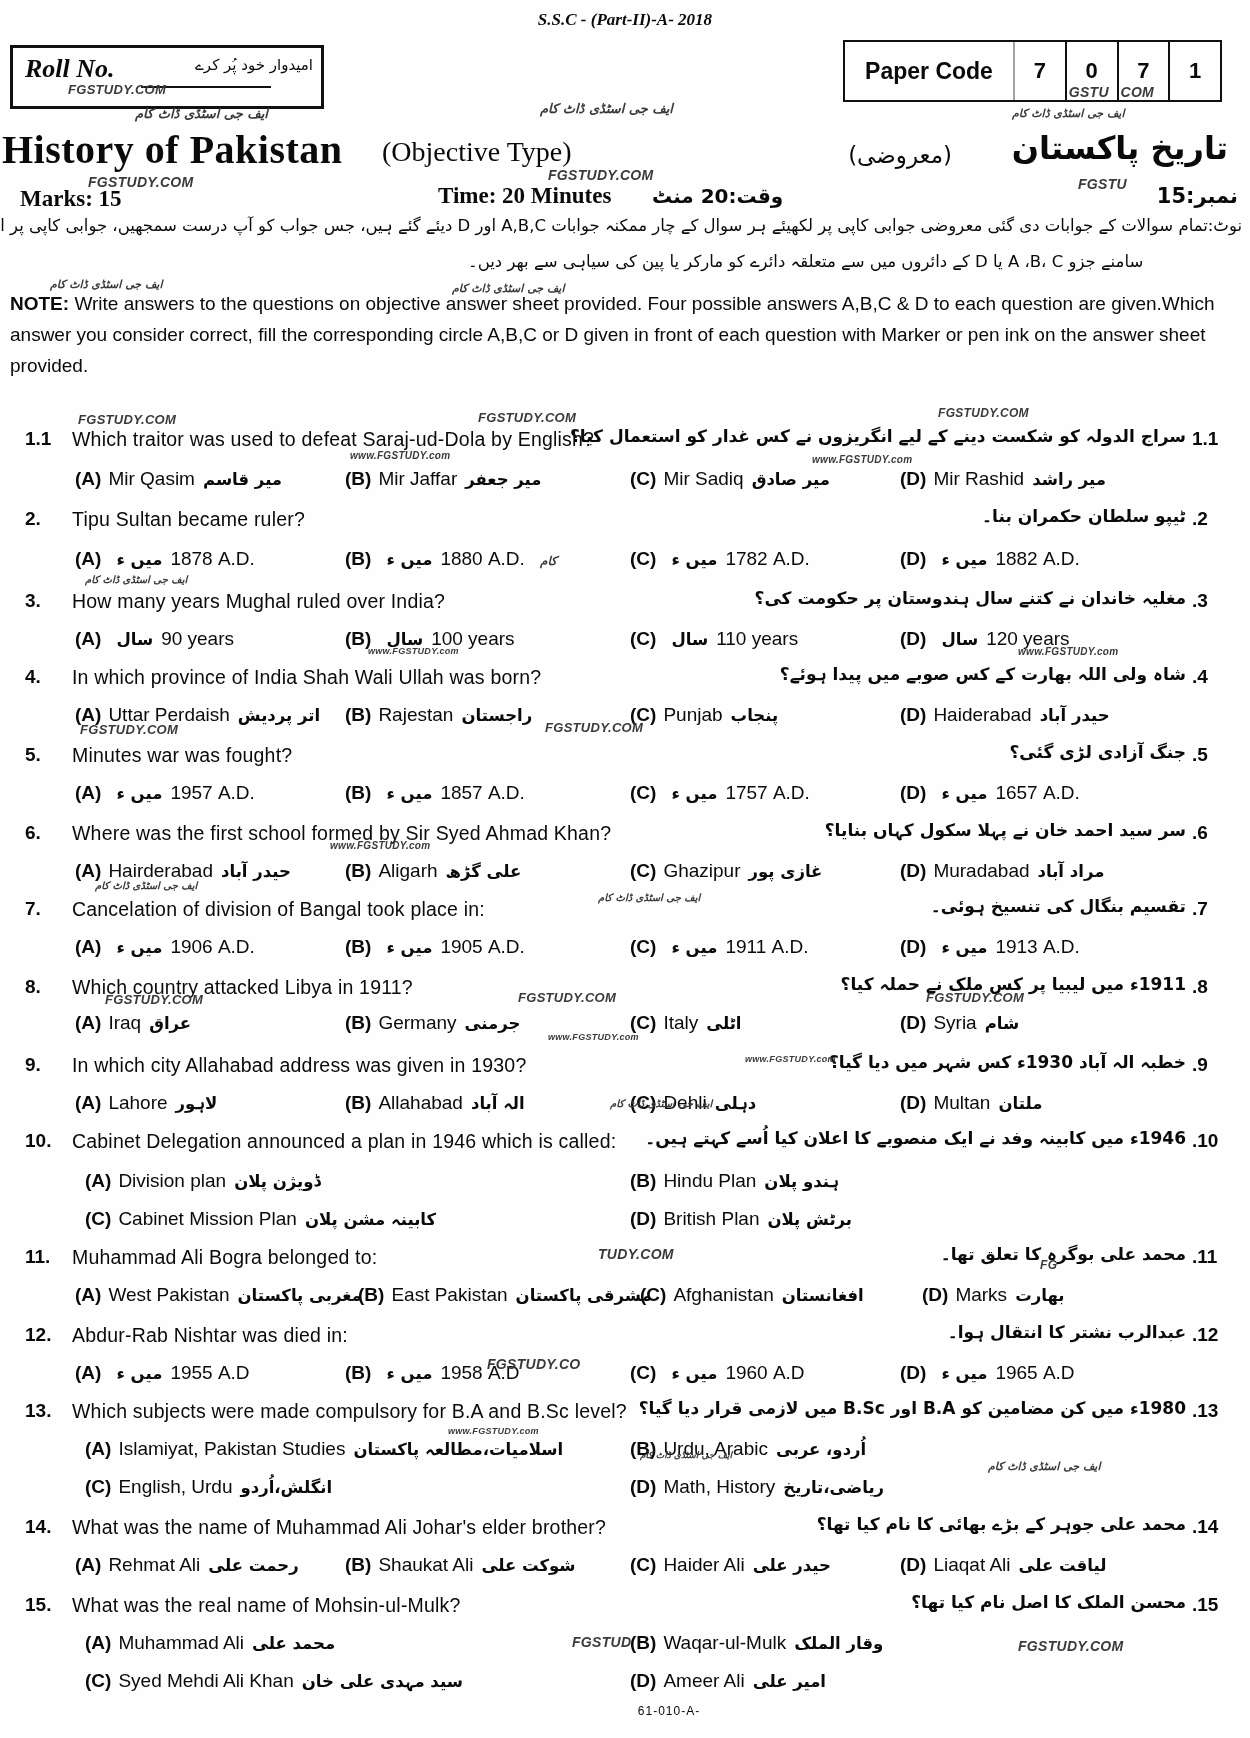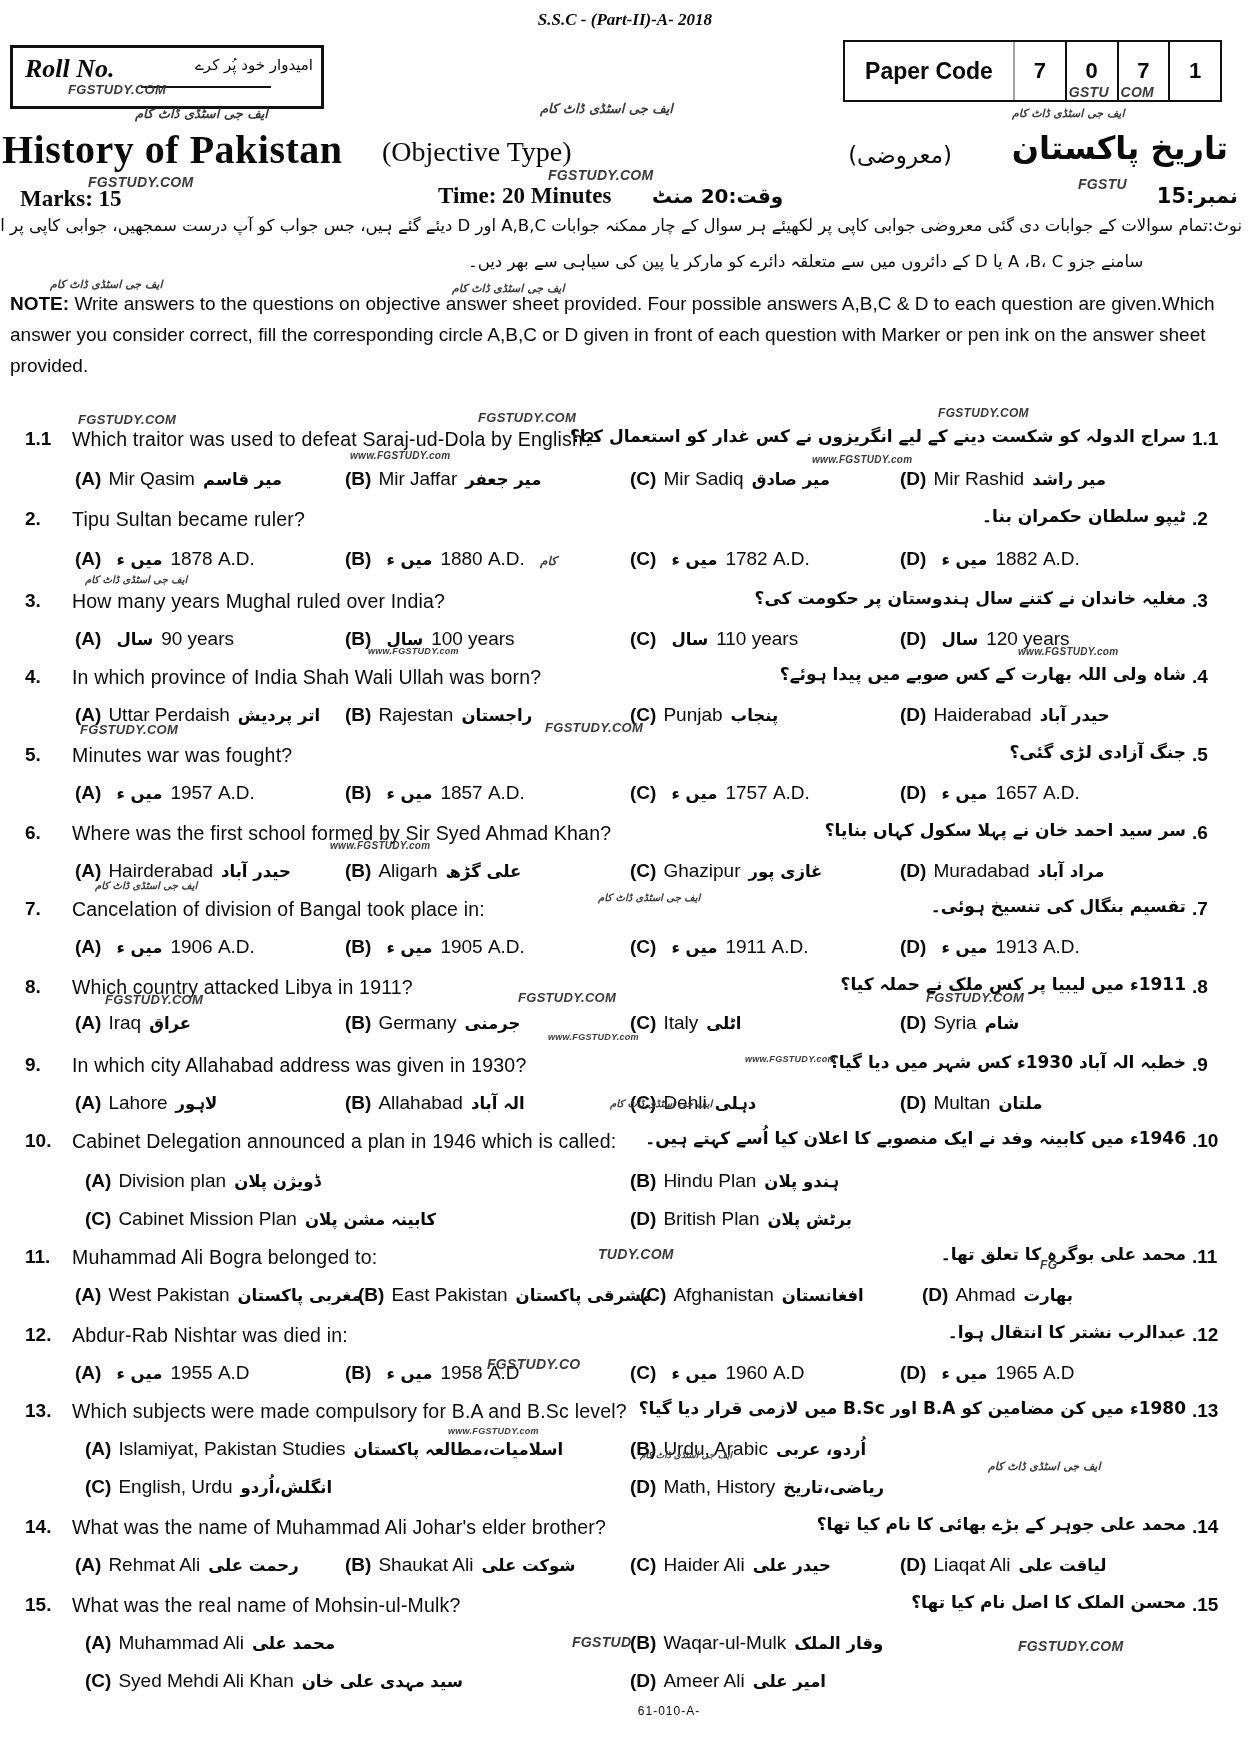--- a/index.html
+++ b/index.html
@@ -167,21 +167,21 @@
       <div class="opt" style="left: 630px; top: 1170px;"><b>(B)</b><span>Hindu Plan</span><span class="ur">ہندو پلان</span></div>
       <div class="opt" style="left: 85px; top: 1208px;"><b>(C)</b><span>Cabinet Mission Plan</span><span class="ur">کابینہ مشن پلان</span></div>
       <div class="opt" style="left: 630px; top: 1208px;"><b>(D)</b><span>British Plan</span><span class="ur">برٹش پلان</span></div>
       <div class="qnum" style="top: 1246px;">11.</div>
       <div class="qen" style="top: 1246px;">Muhammad Ali Bogra belonged to:</div>
       <div class="qur ur" style="top: 1244px;">محمد علی بوگرہ کا تعلق تھا۔</div>
       <div class="qrnum" style="top: 1246px;">.11</div>
       <div class="opt" style="left: 75px; top: 1284px;"><b>(A)</b><span>West Pakistan</span><span class="ur">مغربی پاکستان</span></div>
       <div class="opt" style="left: 358px; top: 1284px;"><b>(B)</b><span>East Pakistan</span><span class="ur">مشرقی پاکستان</span></div>
       <div class="opt" style="left: 640px; top: 1284px;"><b>(C)</b><span>Afghanistan</span><span class="ur">افغانستان</span></div>
-      <div class="opt" style="left: 922px; top: 1284px;"><b>(D)</b><span>Ahmad</span><span class="ur">بھارت</span></div>
+      <div class="opt" style="left: 922px; top: 1284px;"><b>(D)</b><span>Marks</span><span class="ur">بھارت</span></div>
       <div class="qnum" style="top: 1324px;">12.</div>
       <div class="qen" style="top: 1324px;">Abdur-Rab Nishtar was died in:</div>
       <div class="qur ur" style="top: 1322px;">عبدالرب نشتر کا انتقال ہوا۔</div>
       <div class="qrnum" style="top: 1324px;">.12</div>
       <div class="opt" style="left: 75px; top: 1362px;"><b>(A)</b><span class="ur">میں ء</span><span>1955 A.D</span></div>
       <div class="opt" style="left: 345px; top: 1362px;"><b>(B)</b><span class="ur">میں ء</span><span>1958 A.D</span></div>
       <div class="opt" style="left: 630px; top: 1362px;"><b>(C)</b><span class="ur">میں ء</span><span>1960 A.D</span></div>
       <div class="opt" style="left: 900px; top: 1362px;"><b>(D)</b><span class="ur">میں ء</span><span>1965 A.D</span></div>
       <div class="qnum" style="top: 1400px;">13.</div>
       <div class="qen" style="top: 1400px;">Which subjects were made compulsory for B.A and B.Sc level?</div>

